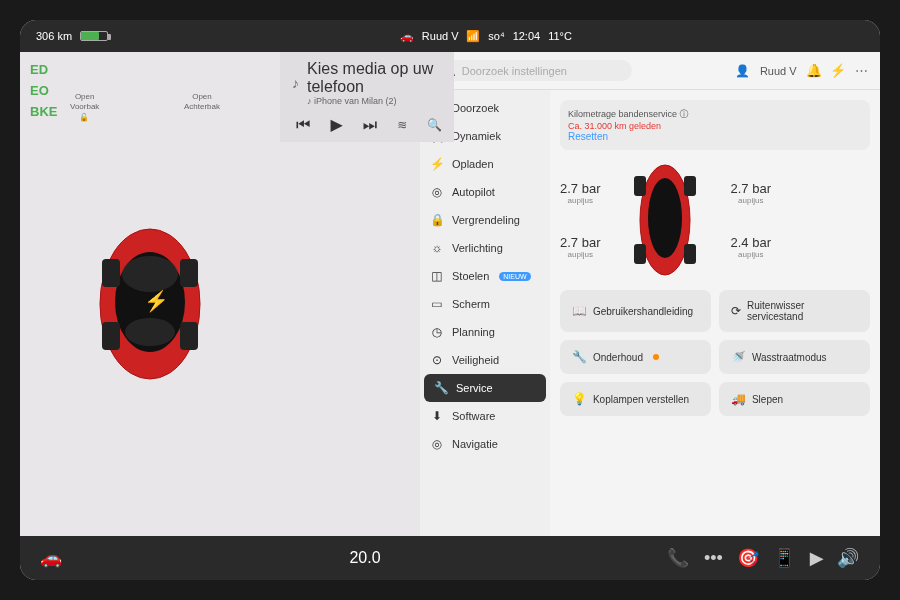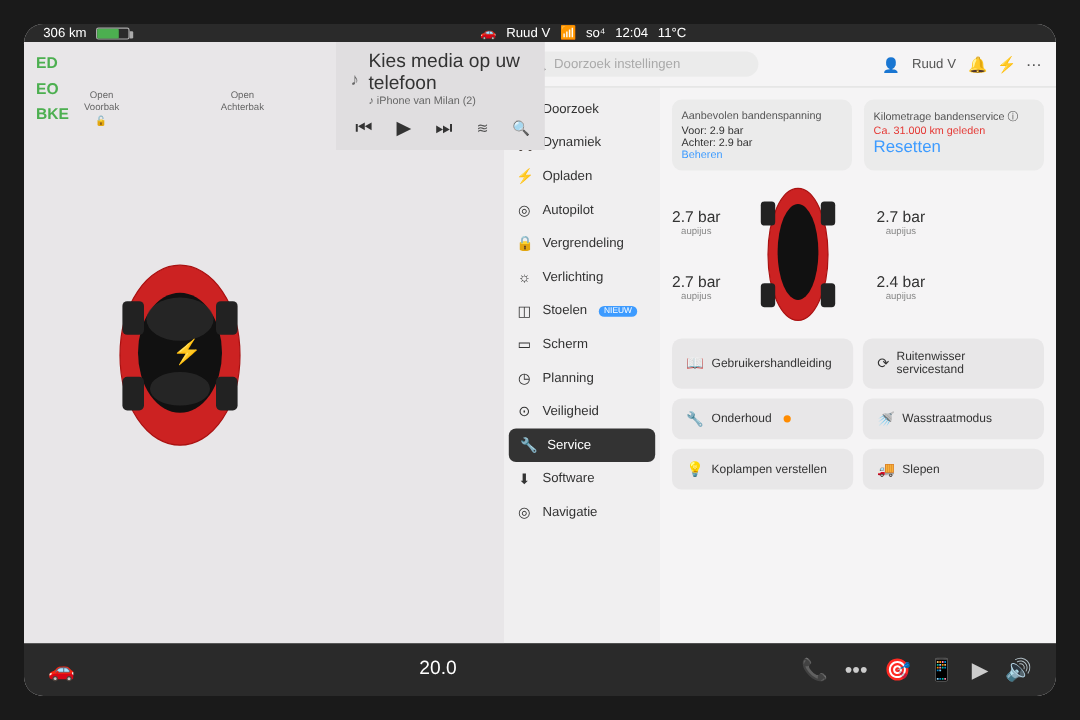--- a/index.html
+++ b/index.html
@@ -18,21 +18,21 @@
       height: 560px;
       background: #f0eff0;
       border-radius: 16px;
       overflow: hidden;
       display: flex;
       flex-direction: column;
     }
     
     .status-bar {
       background: #2a2a2a;
-      height: 15px;
+      height: 32px;
       display: flex;
       align-items: center;
       justify-content: space-between;
       padding: 0 16px;
       color: #fff;
       font-size: 11px;
       flex-shrink: 0;
     }
     .status-left { display: flex; align-items: center; gap: 8px; }
     .status-center { display: flex; align-items: center; gap: 8px; }
@@ -246,21 +246,21 @@
     .km-info-box {
       background: #ebebeb;
       border-radius: 8px;
       padding: 8px;
       font-size: 9px;
       flex: 1;
       position: relative;
     }
     .km-title { font-size: 9px; color: #555; font-weight: 500; }
     .km-red { color: #e53935; font-size: 9px; }
-    .km-reset { color: #3d9bff; font-size: 14px; cursor: pointer; }
+    .km-reset { color: #3d9bff; font-size: 10px; cursor: pointer; }
 
     
     .car-tire-container {
       display: flex;
       align-items: center;
       justify-content: flex-start;
       margin-bottom: 10px;
       gap: 20px;
     }
     .tire-readings-left { display: flex; flex-direction: column; gap: 30px; align-items: flex-end; }
@@ -454,26 +454,20 @@
           </div>
           <div class="menu-item">
             <span class="menu-icon">◎</span>
             <span>Navigatie</span>
           </div>
         </div>
 
         <div class="settings-content">
 
           <div class="tire-section">
-            <div class="tire-info-box">
-              <div class="tire-info-title">Aanbevolen bandenspanning</div>
-              <div class="tire-info-value">Voor: 2.9 bar</div>
-              <div class="tire-info-value">Achter: 2.9 bar</div>
-              <div class="tire-info-link">Beheren</div>
-            </div>
             <div class="km-info-box">
               <div class="km-title">Kilometrage bandenservice ⓘ</div>
               <div class="km-red">Ca. 31.000 km geleden</div>
               <div class="km-reset">Resetten</div>
             </div>
           </div>
 
           <div class="car-tire-container">
             <div class="tire-readings-left">
               <div class="tire-reading">

